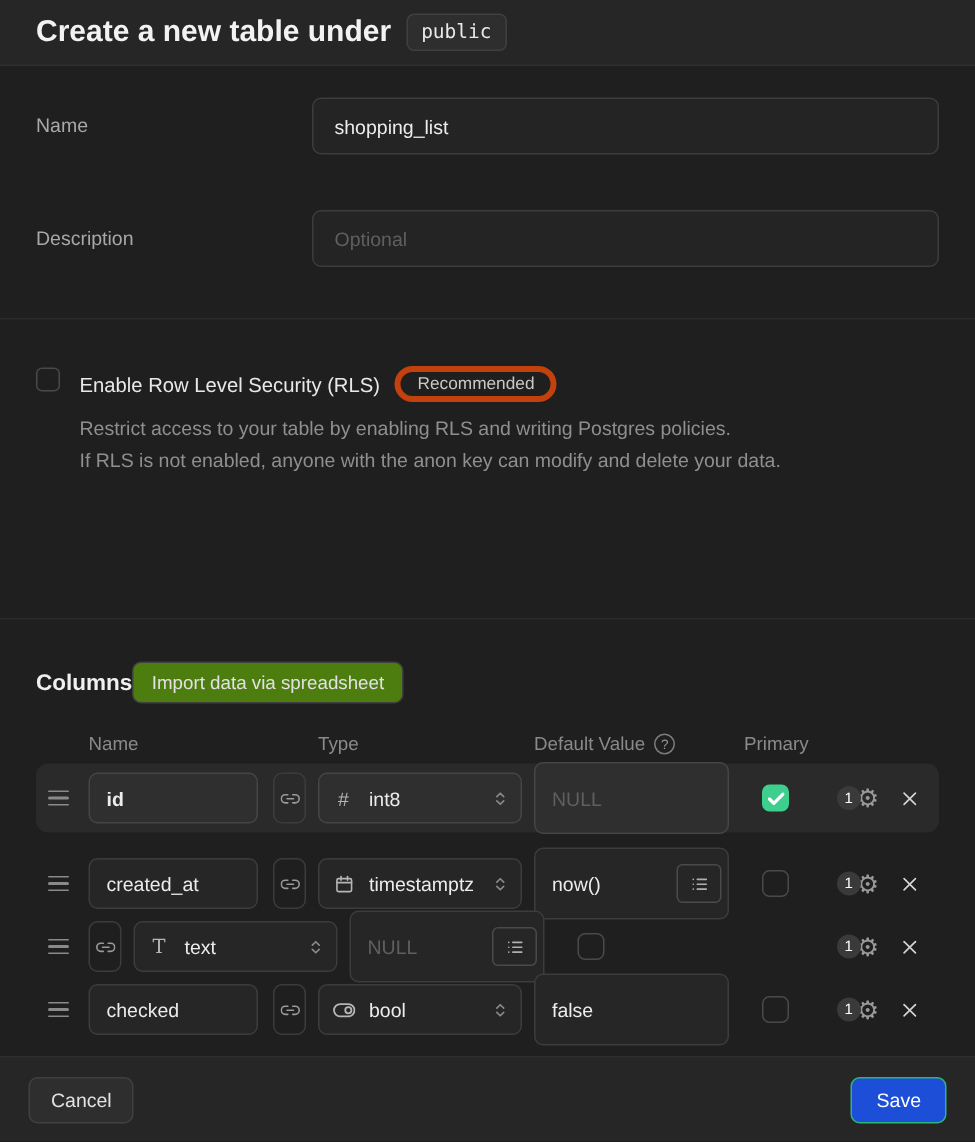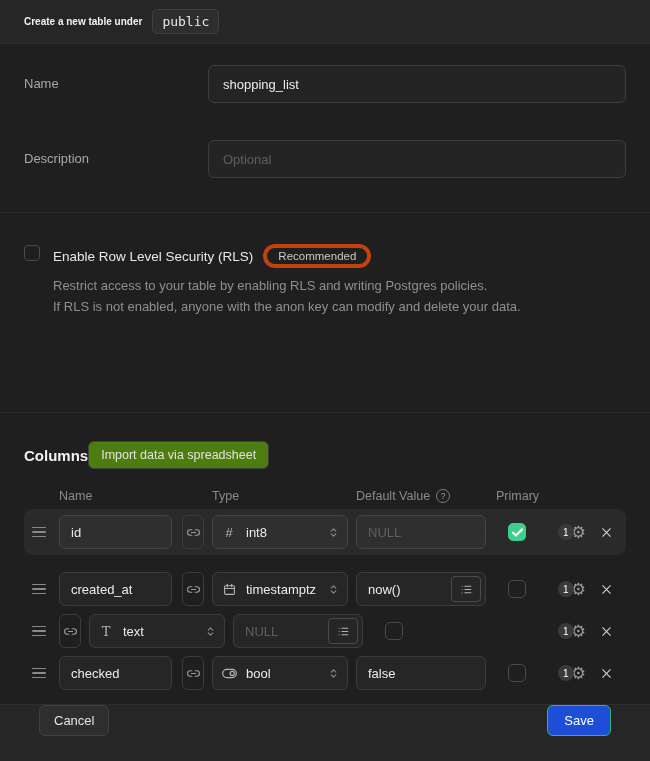--- a/index.html
+++ b/index.html
@@ -12,21 +12,21 @@
     width:650px; height:761px;
     overflow:hidden;
   }
   .panel { width:650px; height:761px; display:flex; flex-direction:column; background:#1f1f1f; }
 
   
   .hdr {
     height:44px; background:#262626; border-bottom:1px solid #2e2e2e;
     display:flex; align-items:center; padding:0 24px; gap:10px; flex:0 0 auto;
   }
-  .hdr-title { font-size:10px; font-weight:700; color:#f2f2f2; }
+  .hdr-title { font-size:20px; font-weight:700; color:#f2f2f2; }
   .schema-badge {
     font-family:"DejaVu Sans Mono", monospace;
     background:#2e2e2e; border:1px solid #404040; border-radius:5px;
     padding:4px 9px; font-size:13px; color:#e8e8e8;
   }
 
   
   .sec { padding:0 24px; background:#1f1f1f; }
   .sec-form { height:168px; padding-top:21px; }
   .sec-checks { height:200px; border-top:1px solid #2b2b2b; padding-top:31px; }
@@ -86,38 +86,38 @@
   .col-row.hl { background:#2a2a2a; height:46px; margin-bottom:16px; }
 
   .drag-handle { display:flex; flex-direction:column; gap:3px; cursor:grab; padding:4px 0; }
   .drag-handle span { display:block; width:14px; height:1.6px; background:#8a8a8a; border-radius:1px; }
 
   .cell-input {
     width:100%; height:34px; background:#262626; border:1px solid #3c3c3c; border-radius:6px;
     color:#ececec; font-size:13px; padding:0 11px; outline:none;
     font-family:"Liberation Sans", sans-serif;
   }
-  .hl .cell-input { background:#2f2f2f; border-color:#454545; }
+  .hl .cell-input { background:#2f2f2f; border-color:#454545;font-weight:bold; }
   .cell-input::placeholder { color:#5f5f5f; }
 
   .link-btn {
     width:22px; height:34px; border:1px solid #3c3c3c; border-radius:6px; background:transparent;
     display:flex; align-items:center; justify-content:center; color:#9a9a9a; cursor:pointer;
   }
   .type-select {
     height:34px; border:1px solid #3c3c3c; border-radius:6px; background:#262626;
     display:flex; align-items:center; padding:0 8px; gap:9px; cursor:pointer; color:#ececec;
   }
   .hl .type-select { background:#2f2f2f; border-color:#454545; }
   .type-icon { width:16px; display:flex; justify-content:center; color:#b5b5b5; font-size:13px; flex:0 0 auto; }
   .type-label { flex:1; font-size:13px; }
   .chevrons { color:#8a8a8a; display:flex; flex:0 0 auto; }
 
   .def-field {
-    width:100%; height:34px; border:1px solid #3c3c3c; border-radius:6px; background:#262626;
+    width:100%; height:48px; border:1px solid #3c3c3c; border-radius:6px; background:#262626;
     display:flex; align-items:center; padding:0 4px 0 11px; gap:4px;
   }
   .hl .def-field { background:#2f2f2f; border-color:#454545; }
   .def-text { flex:1; font-size:13px; color:#ececec; white-space:nowrap; overflow:hidden; }
   .def-text.ph { color:#5f5f5f; }
   .list-btn {
     width:30px; height:26px; border:1px solid #4a4a4a; border-radius:4px; background:transparent;
     display:flex; align-items:center; justify-content:center; color:#b0b0b0; cursor:pointer; flex:0 0 auto;
   }
 
@@ -134,21 +134,21 @@
     width:16px; height:16px; border-radius:50%; background:#3a3a3a; color:#fff;
     font-size:10px; display:flex; align-items:center; justify-content:center; margin-right:-3px;
     position:relative; z-index:1;
   }
   .gear { font-size:17px; color:#9a9a9a; line-height:1; }
   .x-btn { display:flex; align-items:center; justify-content:center; width:20px; height:20px; cursor:pointer; color:#d6d6d6; }
 
   
   .ftr {
     margin-top:auto; height:57px; background:#262626; border-top:1px solid #2e2e2e;
-    display:flex; align-items:flex-start; justify-content:space-between; padding:0 39px; flex:0 0 auto;
+    display:flex; align-items:center; justify-content:space-between; padding:0 19px; flex:0 0 auto;
   }
   .btn-save {
     background:#1d4ed8; border:1px solid #2db67c; border-radius:6px;
     color:#fff; font-size:13px; padding:7px 16px; cursor:pointer;
     font-family:"Liberation Sans", sans-serif;
   }
   .btn-cancel {
     background:#2e2e2e; border:1px solid #404040; border-radius:6px;
     color:#e2e2e2; font-size:13px; padding:7px 14px; cursor:pointer;
     font-family:"Liberation Sans", sans-serif;

